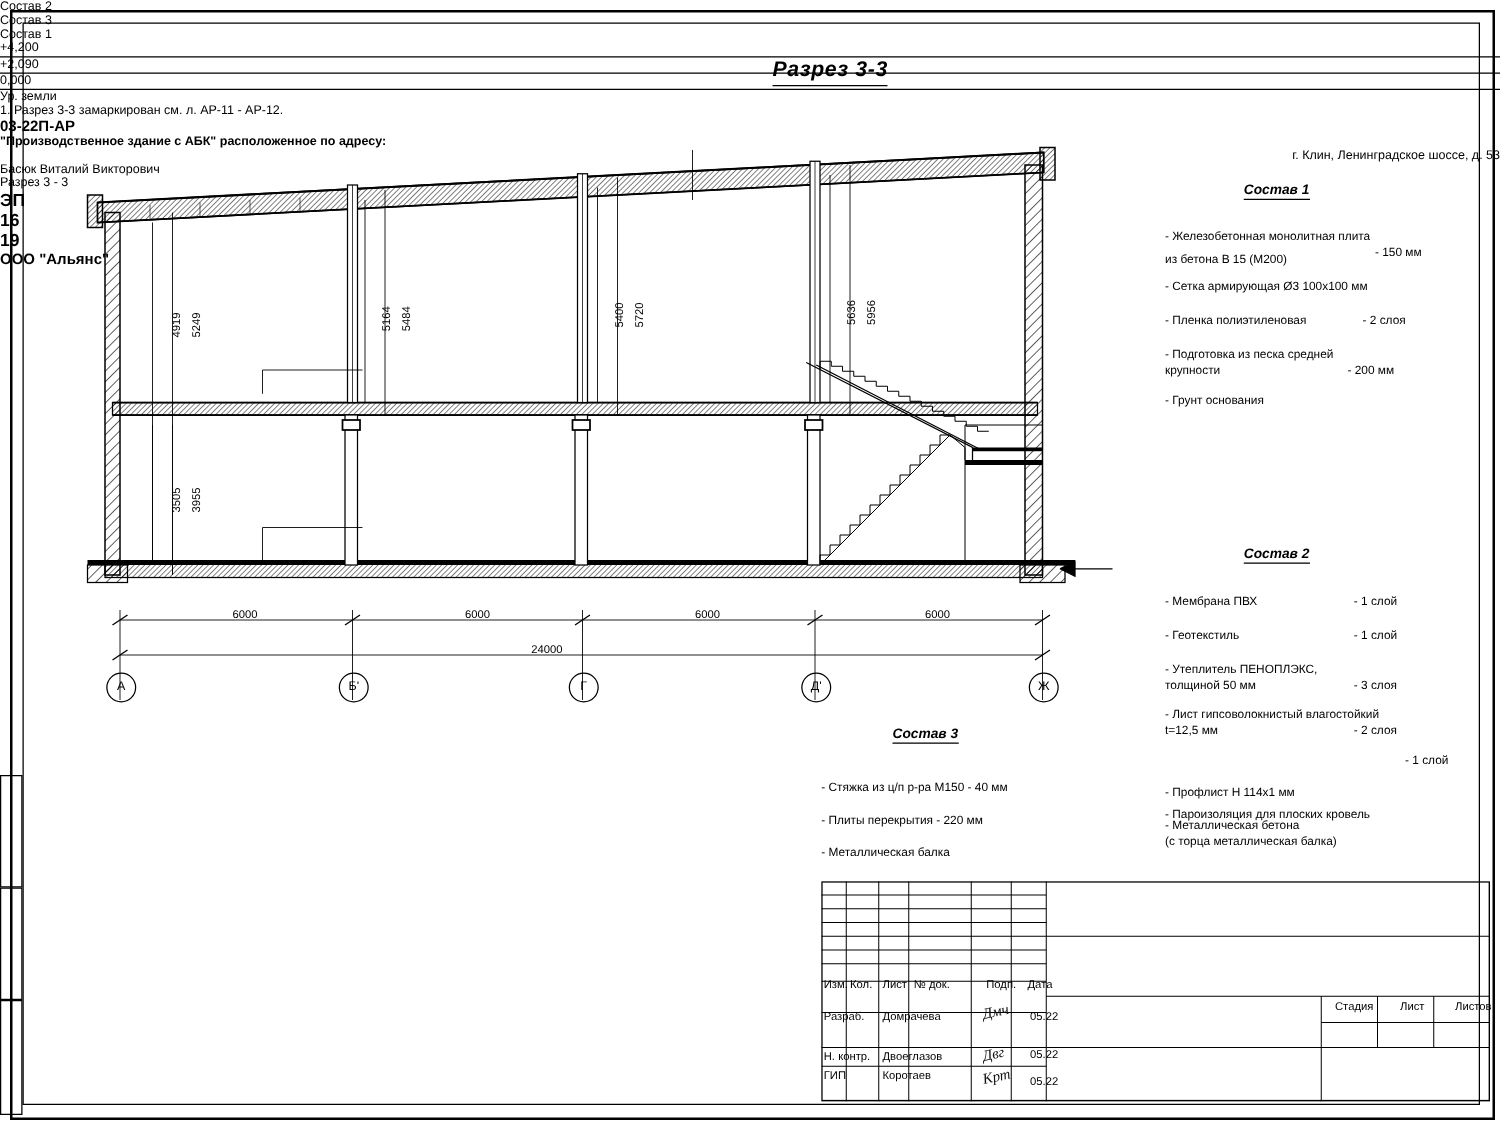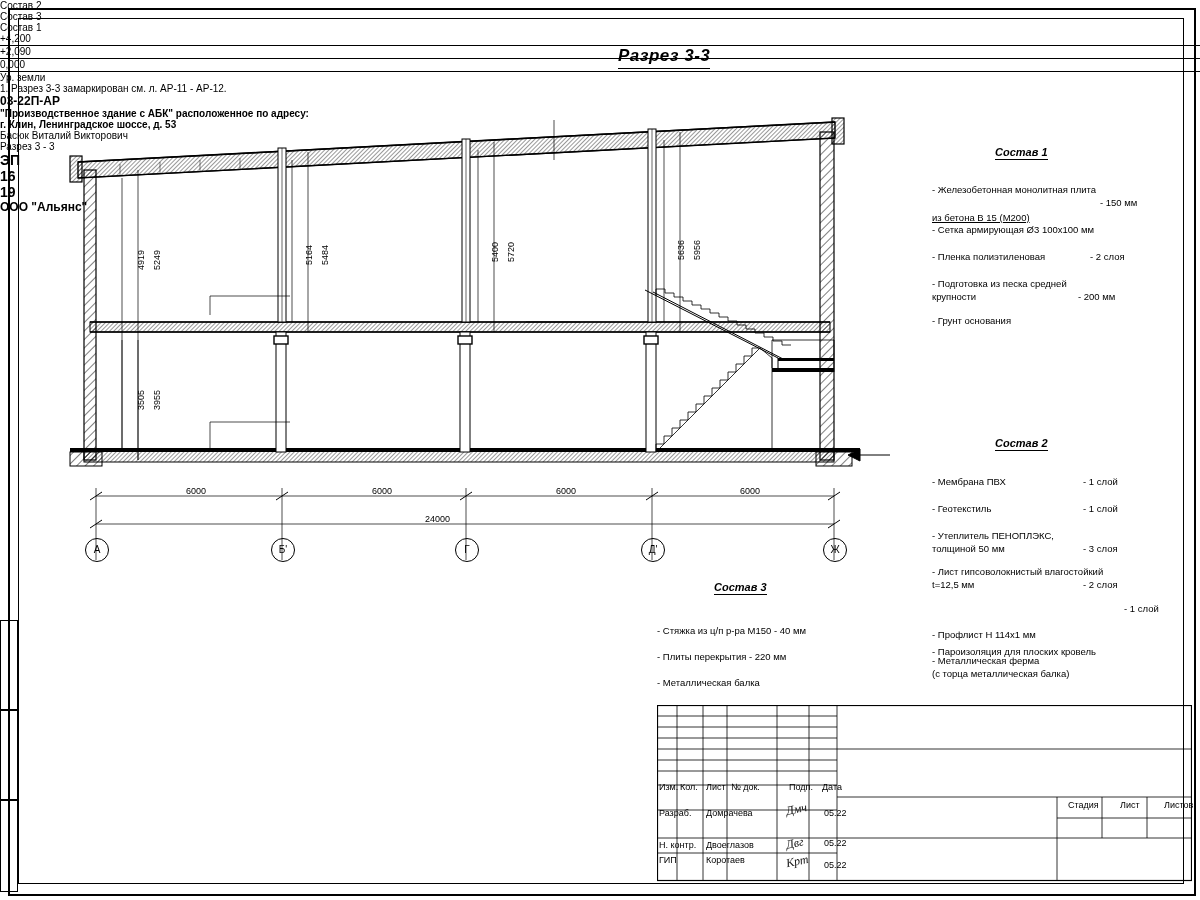--- a/index.html
+++ b/index.html
@@ -195,21 +195,21 @@
 
   <div class="t10" style="left:543px;top:305px;border-bottom:1px solid #000;padding-bottom:1px;">+4,200</div>
   <div class="t10" style="left:786px;top:366px;border-bottom:1px solid #000;padding-bottom:1px;">+2,090</div>
   <div class="t10" style="left:546px;top:430px;border-bottom:1px solid #000;padding-bottom:1px;">0,000</div>
   <div class="t10" style="left:865px;top:432px;">Ур. земли</div>
 
   <div class="t10" style="left:228px;top:629px;">1. Разрез 3-3 замаркирован см. л. АР-11 - АР-12.</div>
 
   <div class="sect-title" style="left:995px;top:146px;">Состав 1</div>
   <div class="spec-item" style="left:932px;top:184px;">- Железобетонная  монолитная плита</div>
-  <div class="spec-item" style="left:932px;top:212px;text-decoration:underline;">   из бетона В 15 (М200)</div>
+  <div class="spec-item" style="left:932px;top:202px;">   из бетона В 15 (М200)</div>
   <div class="spec-item" style="left:1100px;top:197px;">- 150 мм</div>
   <div class="spec-item" style="left:932px;top:224px;">- Сетка армирующая Ø3 100х100 мм</div>
   <div class="spec-item" style="left:932px;top:251px;">- Пленка полиэтиленовая</div>
   <div class="spec-item" style="left:1090px;top:251px;">- 2 слоя</div>
   <div class="spec-item" style="left:932px;top:278px;">- Подготовка из песка средней</div>
   <div class="spec-item" style="left:932px;top:291px;">   крупности</div>
   <div class="spec-item" style="left:1078px;top:291px;">- 200 мм</div>
   <div class="spec-item" style="left:932px;top:315px;">- Грунт основания</div>
 
   <div class="sect-title" style="left:995px;top:437px;">Состав 2</div>
@@ -219,21 +219,21 @@
   <div class="spec-item" style="left:1083px;top:503px;">- 1 слой</div>
   <div class="spec-item" style="left:932px;top:530px;">- Утеплитель ПЕНОПЛЭКС,</div>
   <div class="spec-item" style="left:932px;top:543px;">   толщиной 50 мм</div>
   <div class="spec-item" style="left:1083px;top:543px;">- 3 слоя</div>
   <div class="spec-item" style="left:932px;top:566px;">- Лист гипсоволокнистый влагостойкий</div>
   <div class="spec-item" style="left:932px;top:579px;">   t=12,5 мм</div>
   <div class="spec-item" style="left:1083px;top:579px;">- 2 слоя</div>
   <div class="spec-item" style="left:932px;top:603px;margin-top:43px;">- Пароизоляция для плоских кровель</div>
   <div class="spec-item" style="left:1124px;top:603px;">- 1 слой</div>
   <div class="spec-item" style="left:932px;top:629px;">- Профлист Н 114х1 мм</div>
-  <div class="spec-item" style="left:932px;top:655px;">- Металлическая ферма</div>
+  <div class="spec-item" style="left:932px;top:655px;">- Металлическая бетона</div>
   <div class="spec-item" style="left:932px;top:668px;">   (с торца металлическая балка)</div>
 
   <div class="sect-title" style="left:714px;top:581px;">Состав 3</div>
   <div class="spec-item" style="left:657px;top:625px;">- Стяжка из ц/п р-ра М150 - 40 мм</div>
   <div class="spec-item" style="left:657px;top:651px;">- Плиты перекрытия - 220 мм</div>
   <div class="spec-item" style="left:657px;top:677px;">- Металлическая балка</div>
 
   <svg class="abs" style="left:657px;top:705px;" width="535" height="180">
 
     <rect x="0.5" y="0.5" width="534" height="175" fill="none" stroke="#000" stroke-width="1.2"></rect>
@@ -265,21 +265,21 @@
       <line x1="180" y1="133" x2="535" y2="133"></line>
       <line x1="400" y1="92" x2="400" y2="176"></line>
       <line x1="445" y1="92" x2="445" y2="133"></line>
       <line x1="490" y1="92" x2="490" y2="133"></line>
       <line x1="400" y1="113" x2="535" y2="113"></line>
     </g>
   </svg>
 
   <div class="t11 bold" style="left:992px;top:726px;font-size:12px;">03-22П-АР</div>
   <div class="t10" style="left:868px;top:758px;font-weight:bold;">"Производственное здание с АБК" расположенное по адресу:</div>
-  <div class="t10" style="left:912px;top:771px;font-weight:bold;">г. Клин, Ленинградское шоссе, д. 53</div>
+  <div class="t10" style="left:912px;top:771px;font-weight:normal;text-align:right;">г. Клин, Ленинградское шоссе, д. 53</div>
 
   <div class="t" style="left:659px;top:782px;">Изм.</div>
   <div class="t" style="left:680px;top:782px;">Кол.</div>
   <div class="t" style="left:706px;top:782px;">Лист</div>
   <div class="t" style="left:731px;top:782px;">№ док.</div>
   <div class="t" style="left:789px;top:782px;">Подп.</div>
   <div class="t" style="left:822px;top:782px;">Дата</div>
 
   <div class="t" style="left:659px;top:808px;">Разраб.</div>
   <div class="t" style="left:706px;top:808px;">Домрачева</div>

